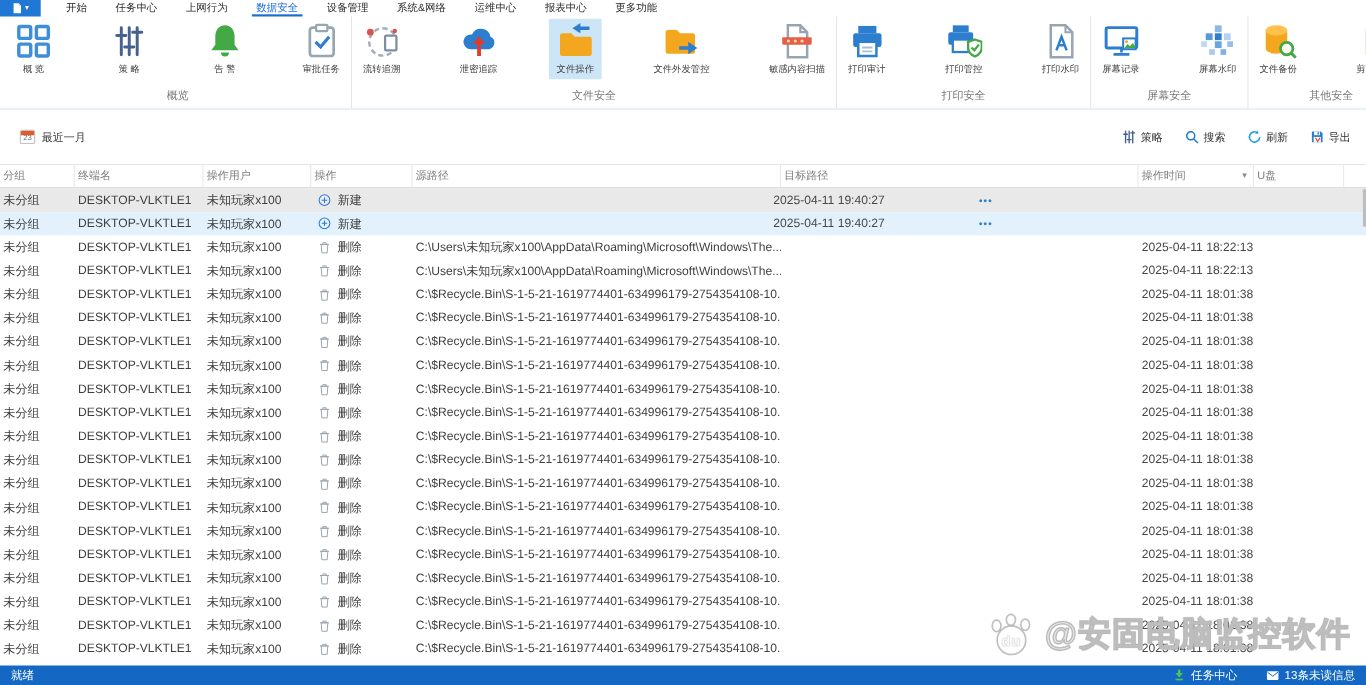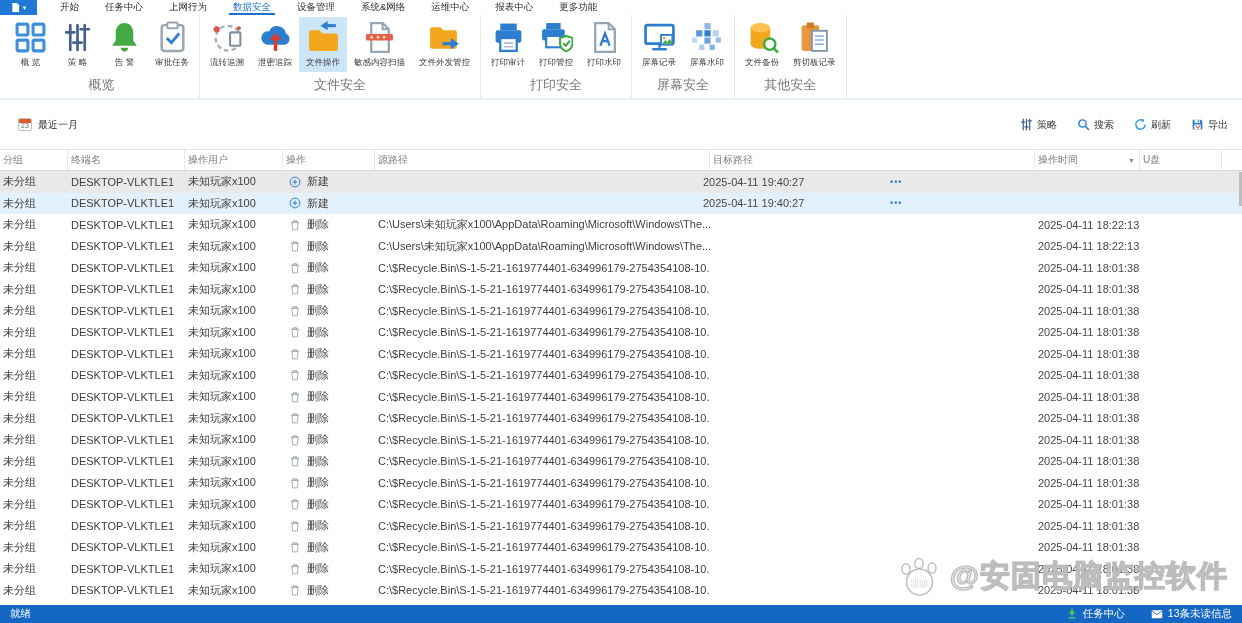--- a/index.html
+++ b/index.html
@@ -13,27 +13,27 @@
   .appbtn svg{width:9px;height:11px;display:block;}
   .appbtn-caret{color:#fff;font-size:7px;line-height:1;}
   .menu-tabs{display:flex;align-items:stretch;margin-left:10px;}
   .menu-item{padding:0 13px;font-size:9.5px;color:#2b2b2b;display:flex;align-items:center;position:relative;cursor:pointer;white-space:nowrap;}
   .menu-item.active{color:#1b6fd2;}
   .menu-item.active::after{content:"";position:absolute;left:9px;right:9px;bottom:0;height:2px;background:#1b6fd2;}
 
   
   .ribbon{height:85px;display:flex;align-items:stretch;background:#fff;border-bottom:2px solid #e8f1f9;padding-left:4px;box-sizing:border-box;}
   .rgroup{display:flex;flex-direction:column;border-right:1px solid #e6e6e6;padding:2px 3px 0;}
-  .ritems{display:flex;align-items:flex-start;flex:1;}
+  .ritems{display:flex;align-items:flex-start;flex:1;gap:40px;}
   .ritem{display:flex;flex-direction:column;align-items:center;gap:3px;padding:4px 7px 3px;cursor:pointer;border-radius:1px;}
   .ritem.active{background:#cde6f7;align-items:center;}
   .ric{width:33px;height:33px;display:block;}
   .ric svg{width:100%;height:100%;display:block;}
   .rlabel{font-size:8.5px;color:#3c3c3c;white-space:nowrap;}
-  .rgroup-label{text-align:center;font-size:13px;color:#787878;padding:2px 0 4px;}
+  .rgroup-label{text-align:center;font-size:10px;color:#787878;padding:2px 0 4px;}
 
   
   .toolbar{height:49px;display:flex;align-items:center;justify-content:space-between;padding:0 14px 0 18px;background:#fff;}
   .datefilter{display:flex;align-items:center;gap:6px;font-size:10px;color:#333;cursor:pointer;}
   .cal{position:relative;width:14px;height:13px;background:#fff;border:1px solid #c0c0c0;border-radius:2px;box-sizing:border-box;display:flex;align-items:flex-end;justify-content:center;}
   .cal-top{position:absolute;top:0;left:0;right:0;height:4px;background:#e05a2b;border-radius:1px 1px 0 0;}
   .cal-day{font-size:7px;line-height:1;color:#666;padding-bottom:1px;}
   .tb-actions{display:flex;align-items:center;gap:20px;}
   .tb-action{display:flex;align-items:center;gap:4px;font-size:10px;color:#333;cursor:pointer;}
   .tbic{width:13px;height:13px;display:block;}
@@ -180,39 +180,39 @@
                 <path d="M2 11a2 2 0 0 1 2-2h8l3 3h13a2 2 0 0 1 2 2v13a2 2 0 0 1-2 2H4a2 2 0 0 1-2-2z" fill="#f3a71e"></path>
                 <path d="M28 4.5H17" stroke="#2e7ecf" stroke-width="3" fill="none"></path>
                 <path d="M20 0l-7 4.5 7 4.5z" fill="#2e7ecf"></path>
               </svg>
             </span>
             <span class="rlabel">文件操作</span>
           </div>
           <div class="ritem">
             <span class="ric">
               <svg viewBox="0 0 32 32">
+                <path d="M2 8a2 2 0 0 1 2-2h8l3 3h11a2 2 0 0 1 2 2v14a2 2 0 0 1-2 2H4a2 2 0 0 1-2-2z" fill="#f3a71e"></path>
+                <path d="M14 22h10" stroke="#2e7ecf" stroke-width="3.2" fill="none"></path>
+                <path d="M22 16.5l8 5.5-8 5.5z" fill="#2e7ecf"></path>
+              </svg>
+            </span>
+            <span class="rlabel">文件外发管控</span>
+          </div>
+          <div class="ritem">
+            <span class="ric">
+              <svg viewBox="0 0 32 32">
                 <path d="M8 2h11l6 6v22H8z" fill="#fff" stroke="#97a5b2" stroke-width="2.2"></path>
                 <path d="M19 2v6h6" fill="none" stroke="#97a5b2" stroke-width="2"></path>
                 <rect x="3" y="12.5" width="26" height="6.5" rx="1" fill="#e4604b"></rect>
                 <circle cx="8.5" cy="15.8" r="1.4" fill="#ffd9a8"></circle>
                 <circle cx="14.5" cy="15.8" r="1.4" fill="#ffd9a8"></circle>
                 <circle cx="20.5" cy="15.8" r="1.4" fill="#ffd9a8"></circle>
               </svg>
             </span>
             <span class="rlabel">敏感内容扫描</span>
-          </div>
-          <div class="ritem">
-            <span class="ric">
-              <svg viewBox="0 0 32 32">
-                <path d="M2 8a2 2 0 0 1 2-2h8l3 3h11a2 2 0 0 1 2 2v14a2 2 0 0 1-2 2H4a2 2 0 0 1-2-2z" fill="#f3a71e"></path>
-                <path d="M14 22h10" stroke="#2e7ecf" stroke-width="3.2" fill="none"></path>
-                <path d="M22 16.5l8 5.5-8 5.5z" fill="#2e7ecf"></path>
-              </svg>
-            </span>
-            <span class="rlabel">文件外发管控</span>
           </div>
         </div>
         <div class="rgroup-label">文件安全</div>
       </div>
       <div class="rgroup">
         <div class="ritems">
           <div class="ritem">
             <span class="ric">
               <svg viewBox="0 0 32 32">
                 <rect x="8" y="2.5" width="16" height="6.5" fill="#2e7ecf"></rect>

